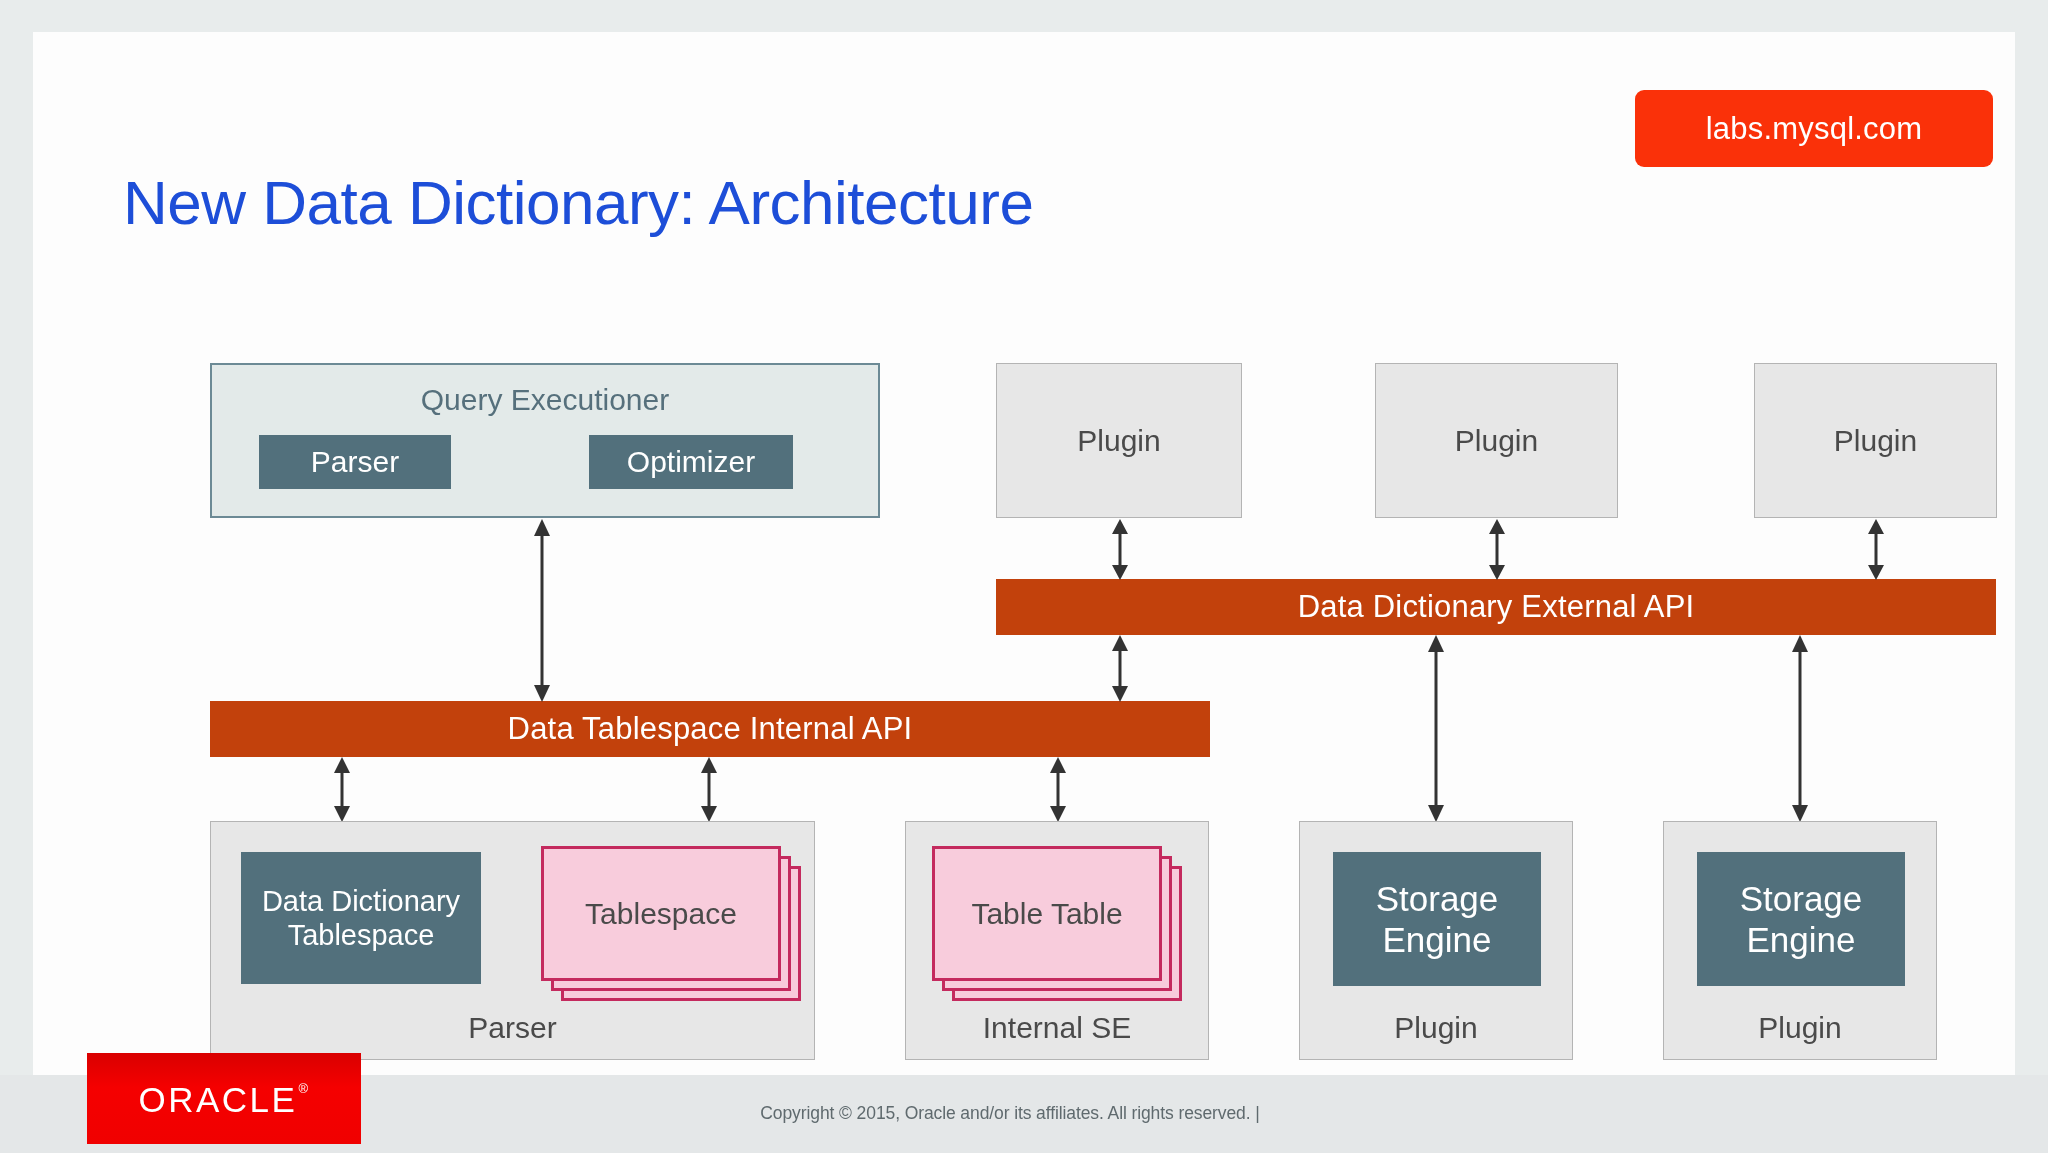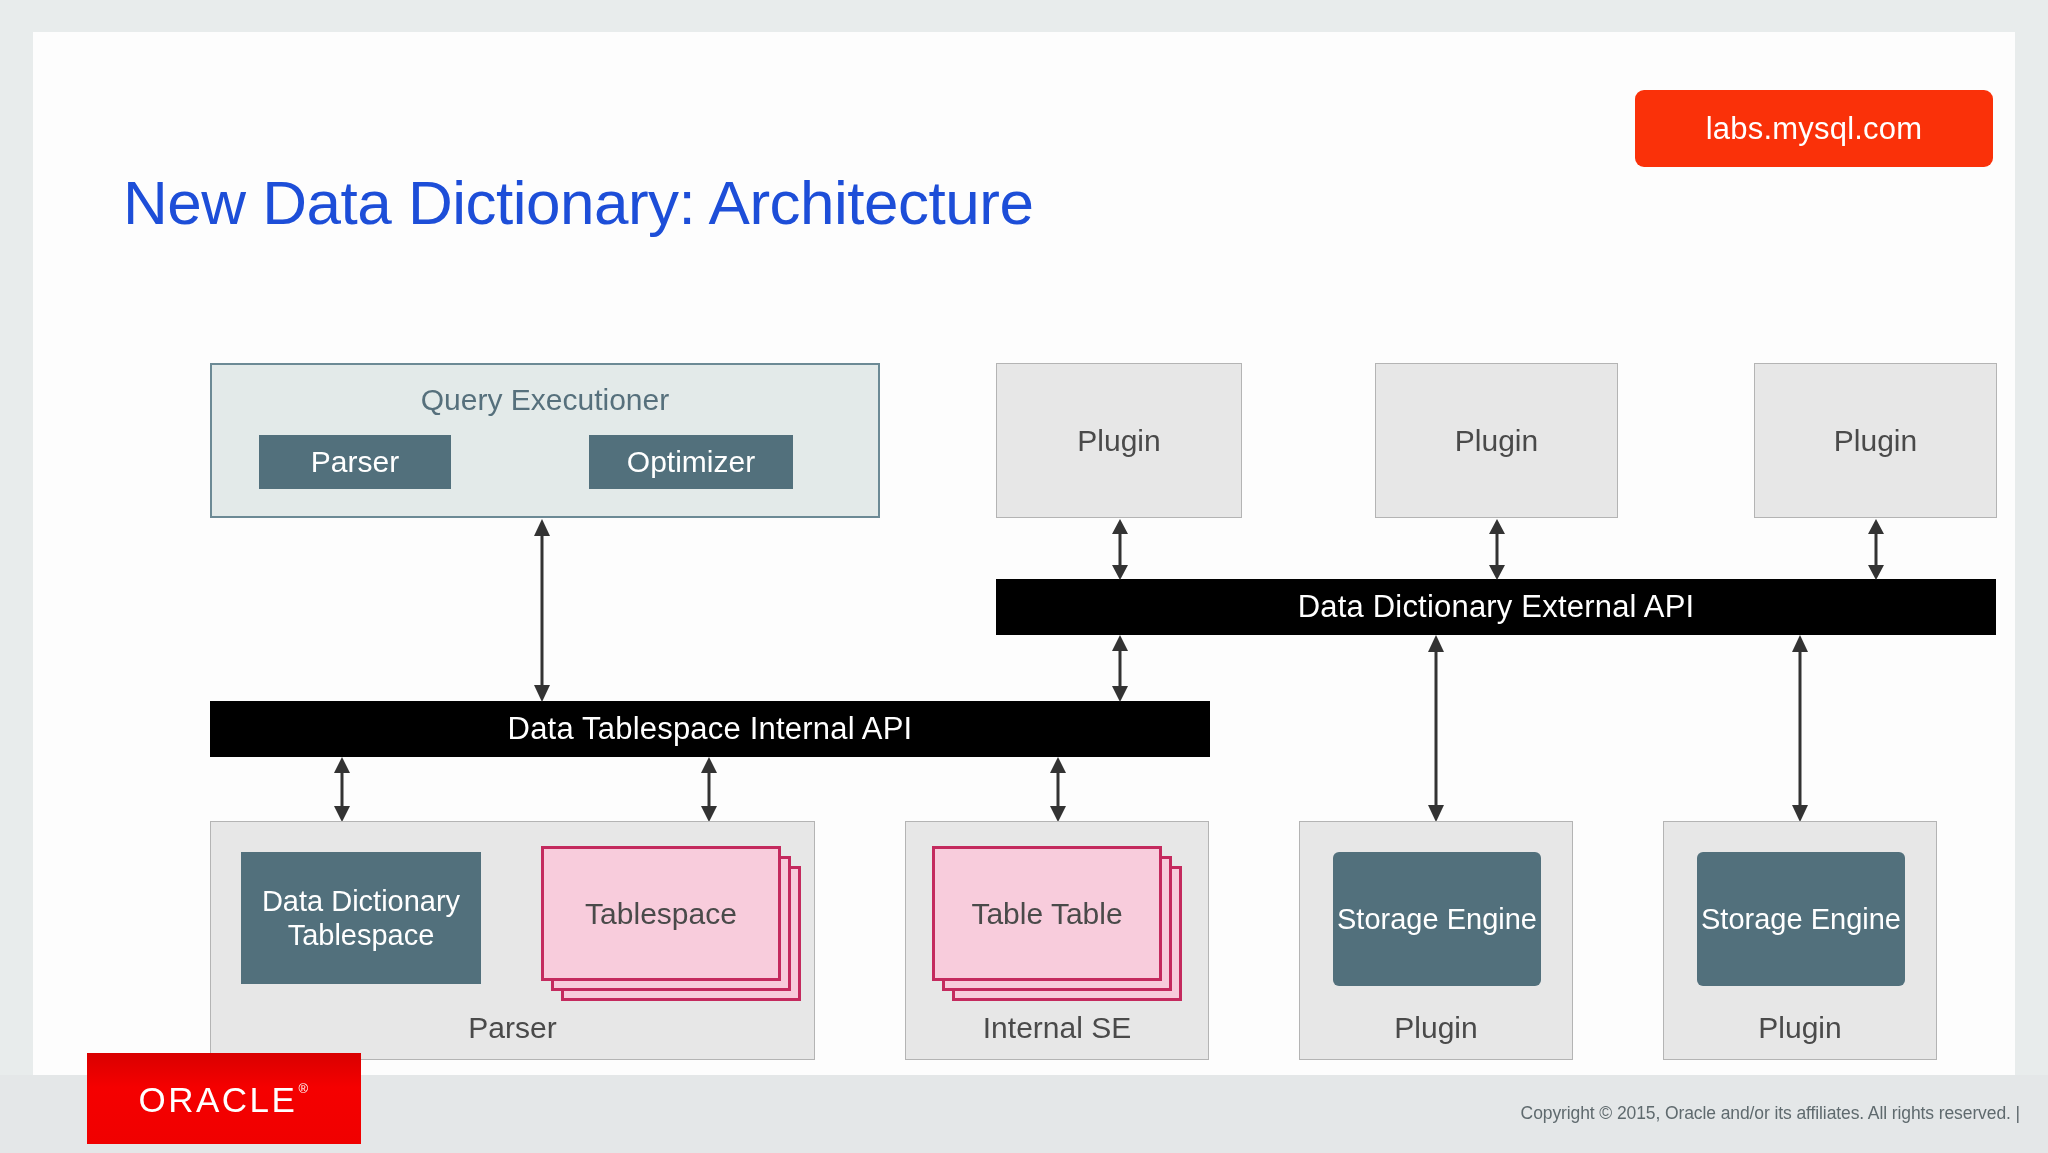--- a/index.html
+++ b/index.html
@@ -60,21 +60,21 @@
     vertical-align: super;
     position: relative;
     top: -6px;
     left: 1px;
   }
   .copyright {
     position: absolute;
     left: 0;
     top: 1103px;
     width: 2020px;
-    text-align: right;
+    text-align: center;
     font-size: 17.5px;
     color: #5f6a6e;
     font-family: "Liberation Sans", sans-serif;
     letter-spacing: -0.1px;
   }
   
   .page-title {
     position: absolute;
     left: 90px;
     top: 135px;
@@ -156,21 +156,21 @@
     justify-content: center;
     font-size: 30px;
     color: #4a4a4a;
   }
   .plugin-top-1 { left: 963px; top: 331px; width: 246px; height: 155px; }
   .plugin-top-2 { left: 1342px; top: 331px; width: 243px; height: 155px; }
   .plugin-top-3 { left: 1721px; top: 331px; width: 243px; height: 155px; }
 
   .api-bar {
     position: absolute;
-    background: #000000;
+    background: #c2410c;
     color: #ffffff;
     display: flex;
     align-items: center;
     justify-content: center;
     font-size: 31px;
     letter-spacing: 0.2px;
   }
   .api-external { left: 963px; top: 547px; width: 1000px; height: 56px; }
   .api-internal { left: 177px; top: 669px; width: 1000px; height: 56px; }
 
@@ -203,23 +203,22 @@
     height: 132px;
     font-size: 29px;
     flex-direction: column;
   }
   .storage-engine-box {
     position: absolute;
     left: 33px;
     top: 30px;
     width: 208px;
     height: 134px;
-    font-size: 29px;
+    font-size: 35px;
     flex-direction: column;
-    border-radius: 6px;
   }
   
   .card-stack {
     position: absolute;
   }
   .card-stack .card {
     position: absolute;
     background: #f8ccdc;
     border: 3px solid #c42a5e;
     box-sizing: border-box;

